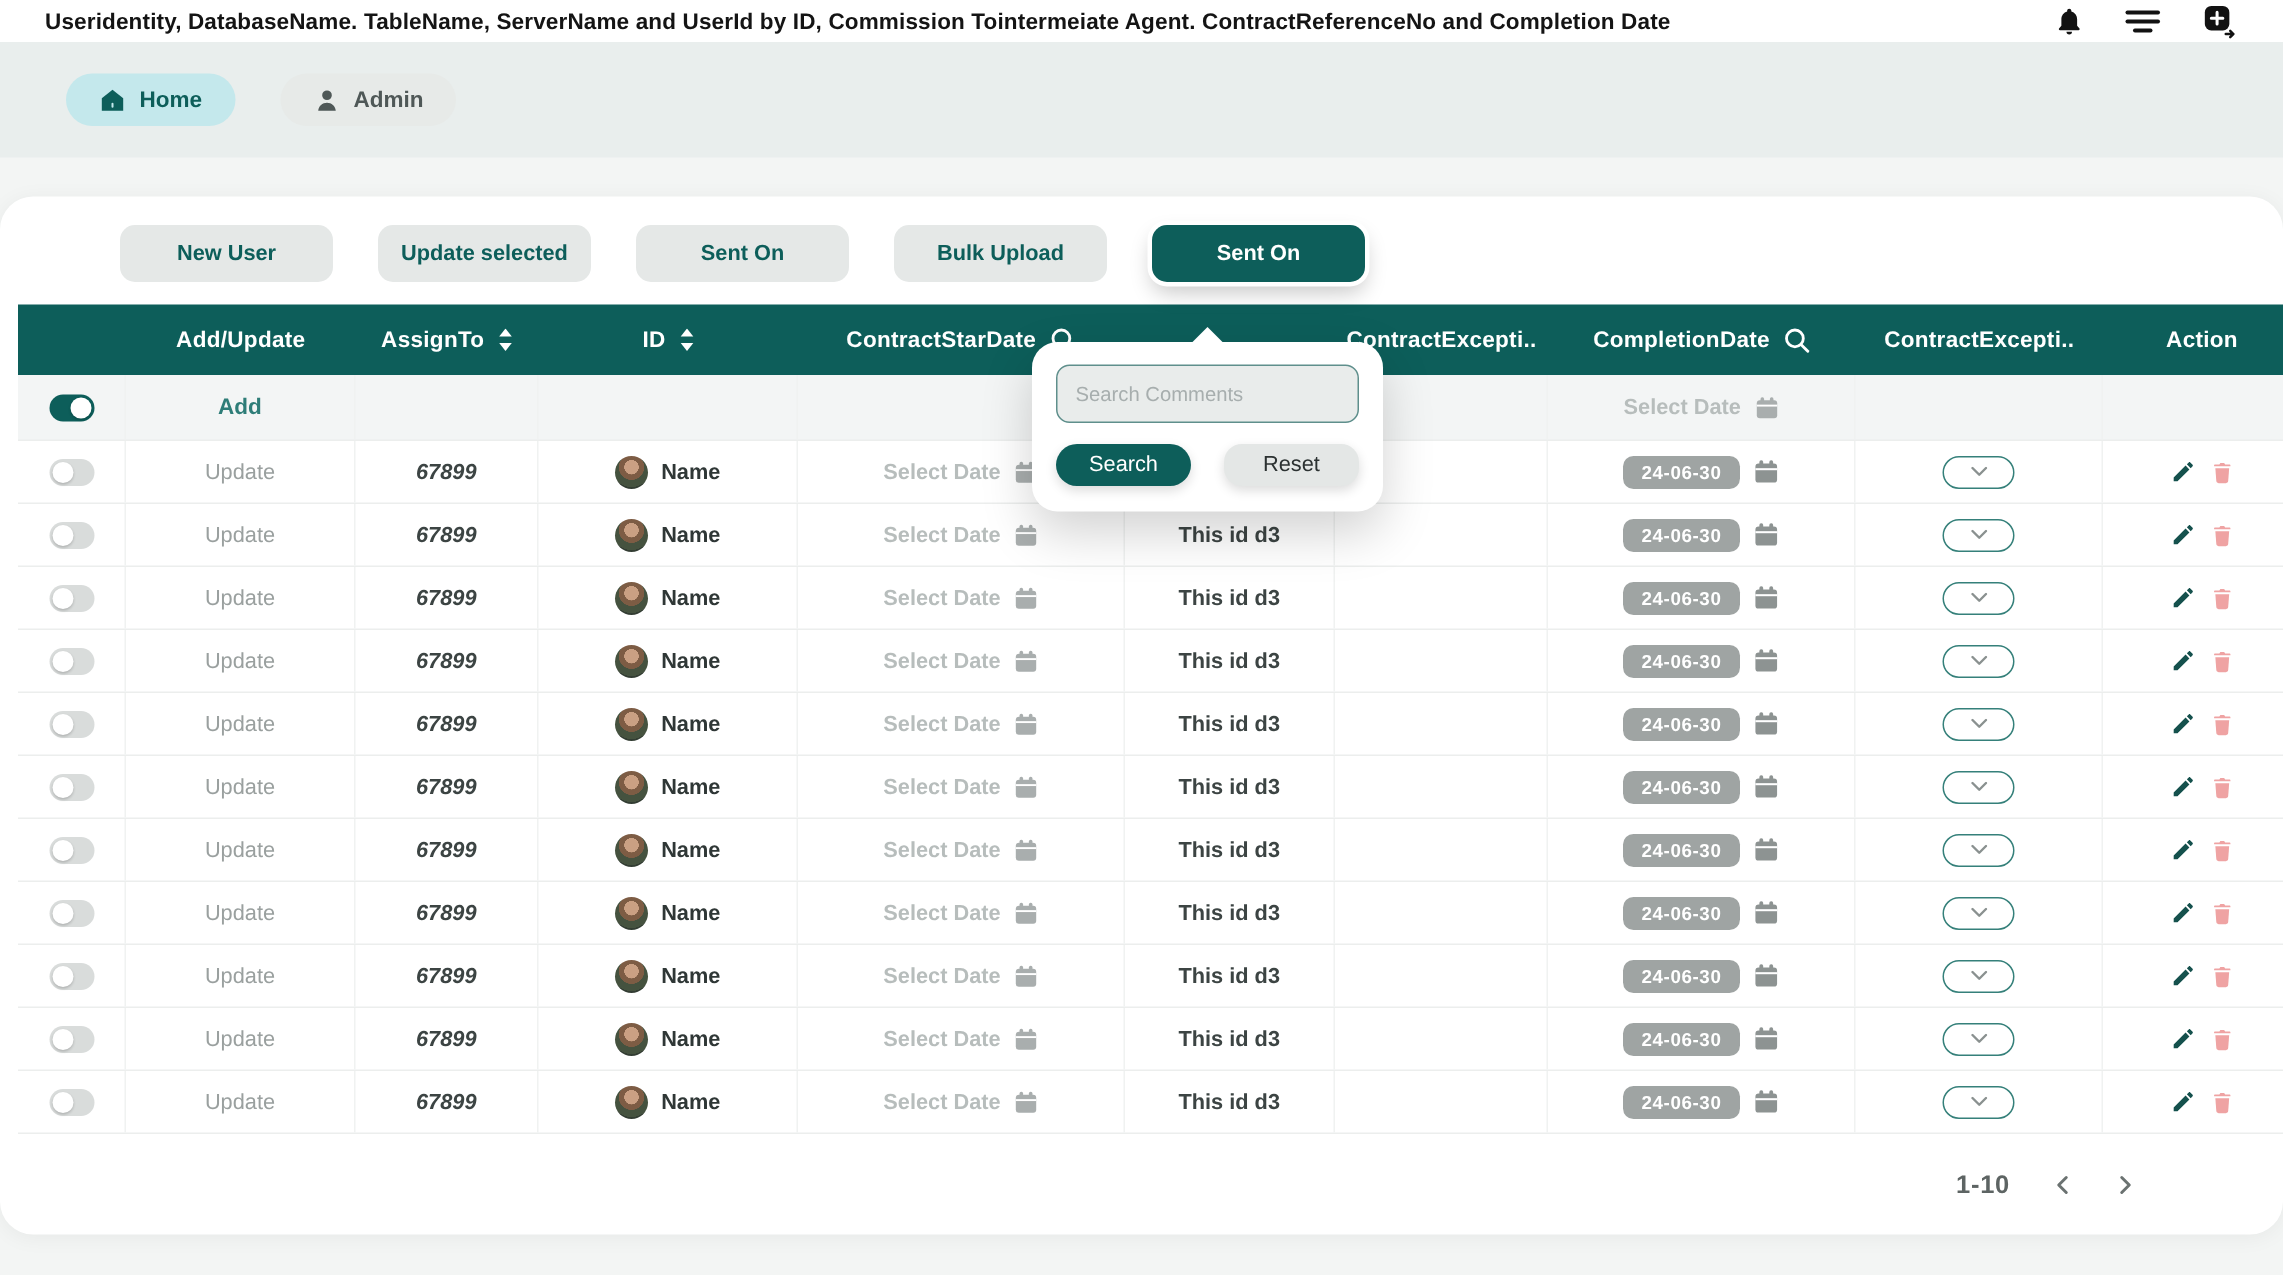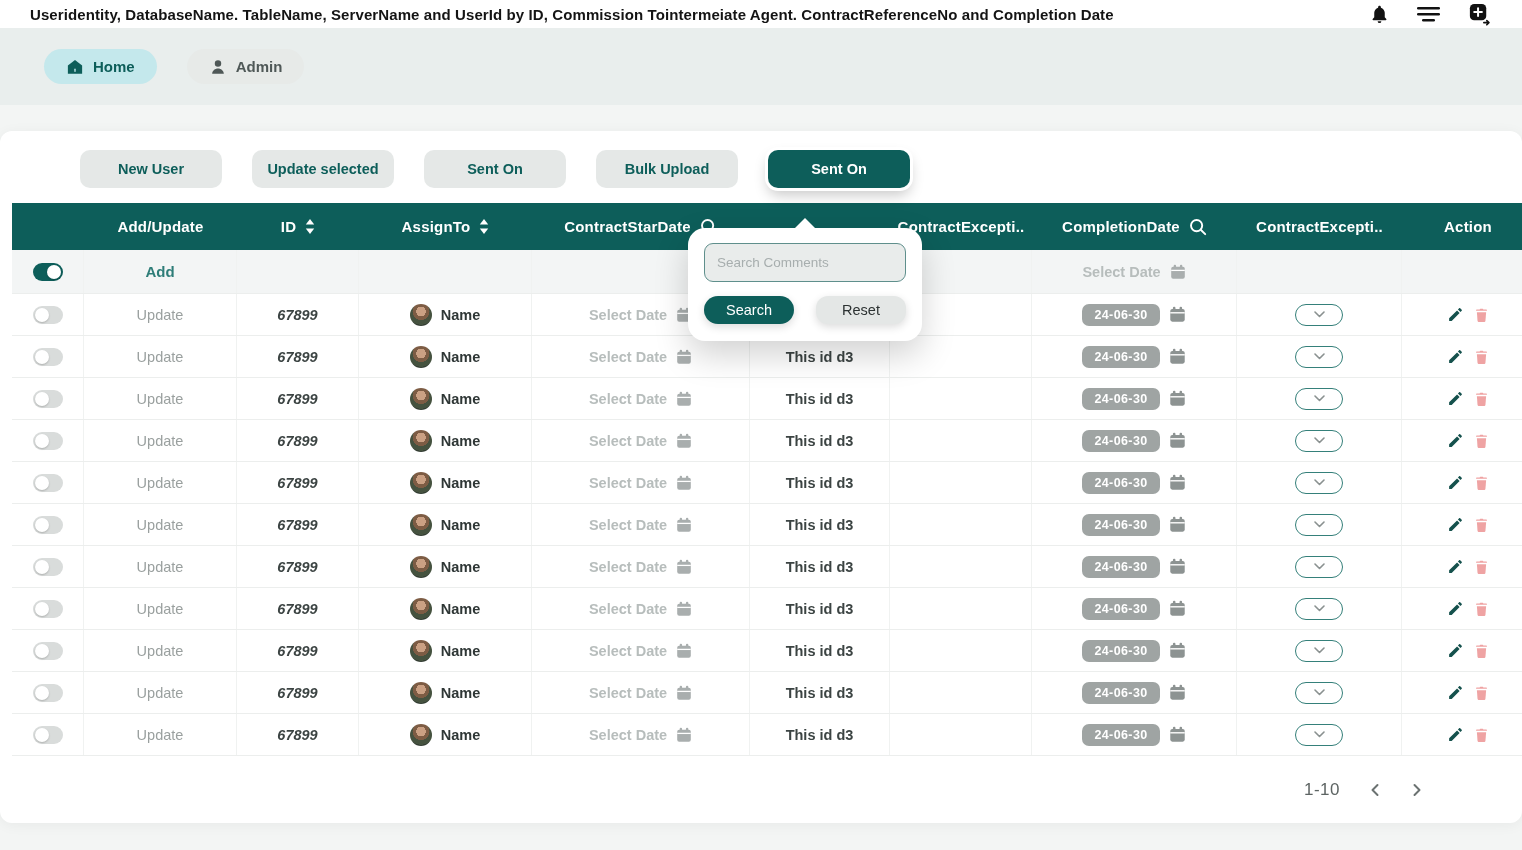--- a/index.html
+++ b/index.html
@@ -15,21 +15,21 @@
   .topbar { height:28px; background:#ffffff; display:flex; align-items:center; padding:0 30px; }
   .topbar-title { font-size:15px; font-weight:700; color:#141414; letter-spacing:.1px; white-space:nowrap; }
   .topbar-icons { margin-left:auto; display:flex; align-items:center; gap:26px; }
   .icon-btn { background:none; border:none; cursor:pointer; display:flex; align-items:center; justify-content:center; padding:0; }
   
   .crumb-band { height:77px; background:#e9eeed; display:flex; align-items:center; padding:0 44px; gap:30px; }
   .pill { height:35px; border-radius:18px; display:flex; align-items:center; gap:9px; padding:0 22px; border:none; cursor:pointer; font-size:15px; font-weight:700; }
   .pill.home { background:#c4e8ec; color:#0d5e5a; }
   .pill.admin { background:#e7eae8; color:#4f5857; }
   
-  .card { position:relative; margin-top:26px; height:692px; background:#ffffff; border-radius:12px; box-shadow:0 2px 14px rgba(0,0,0,.05); }
+  .card { position:relative; margin-top:26px; height:692px; background:#ffffff; border-radius:22px; box-shadow:0 2px 14px rgba(0,0,0,.05); }
   
   .toolbar { display:flex; padding:19px 0 15px 80px; gap:30px; }
   .tool-btn { width:142px; height:38px; border:none; border-radius:10px; background:#e5e8e7; color:#0d5e5a; font-family:"Liberation Sans",sans-serif; font-size:14.5px; font-weight:700; cursor:pointer; }
   .tool-btn.active { background:#0d5e5a; color:#ffffff; box-shadow:0 0 0 3px #ffffff, 0 7px 14px rgba(0,0,0,.22); }
   
   .grid-row { display:grid; grid-template-columns:72px 153px 122px 173px 218px 140px 142px 205px 165px 132px; align-items:stretch;margin-left:12px; }
   .thead { background:#0d5e5a; height:47px; }
   .th { display:flex; align-items:center; justify-content:center; gap:9px; color:#ffffff; font-size:15px; font-weight:700; letter-spacing:.2px; }
   .tr { height:42px; border-bottom:1px solid #eceeed; background:#ffffff; }
   .tr.add-row { height:44px; background:#f3f5f5; }
@@ -41,21 +41,21 @@
   .lbl-name { color:#2f3736; font-weight:700; }
   .lbl-date { color:#b7bdbc; font-weight:600; }
   .lbl-comment { color:#3c4443; font-weight:700; }
   .avatar { width:22px; height:22px; border-radius:50%; flex:0 0 22px;
     background: radial-gradient(circle at 50% 34%, #caa083 0 26%, #7d5c44 27% 46%, #45523f 47% 72%, #333d33 73% 100%); }
   .badge { background:#9fa4a3; color:#ffffff; font-size:12.5px; font-weight:700; letter-spacing:.4px; border-radius:7px; padding:4px 12px; }
   .select-pill { width:48px; height:22px; background:#ffffff; border:1.5px solid #35807a; border-radius:12px; display:flex; align-items:center; justify-content:center; cursor:pointer; }
   .date-btn, .action-btn { background:none; border:none; cursor:pointer; display:flex; align-items:center; padding:0; }
   
   .pagination { display:flex; align-items:center; justify-content:flex-end; gap:28px; padding:24px 98px 0 0; }
-  .page-range { font-size:17px; font-weight:400; color:#5d6463; letter-spacing:.5px; }
+  .page-range { font-size:17px; font-weight:700; color:#5d6463; letter-spacing:.5px; }
   .page-btn { background:none; border:none; cursor:pointer; display:flex; padding:0; }
   
   .popup { position:absolute; left:688px; top:228px; width:234px; background:#ffffff; border-radius:17px; box-shadow:0 14px 34px rgba(0,0,0,.18); padding:15px 16px 17px; z-index:20; }
   .popup::before { content:""; position:absolute; top:-10px; left:106px; border-left:11px solid transparent; border-right:11px solid transparent; border-bottom:11px solid #ffffff; }
   .popup-input { width:100%; height:39px; background:#e9eceb; border:1px solid #5f8f8c; border-radius:9px; padding:0 12px; font-family:"Liberation Sans",sans-serif; font-size:13.5px; color:#3c4443; outline:none; }
   .popup-input::placeholder { color:#a7aeae; }
   .popup-actions { display:flex; gap:22px; margin-top:14px; }
   .popup-btn { height:28px; flex:1; border:none; font-family:"Liberation Sans",sans-serif; font-size:14.5px; font-weight:400; cursor:pointer; box-shadow:0 3px 8px rgba(0,0,0,.14); }
   .popup-btn.search { background:#0d5e5a; color:#ffffff; border-radius:17px; }
   .popup-btn.reset { background:#e4e7e6; color:#2c3232; border-radius:12px; }
@@ -125,30 +125,30 @@
     <button class="tool-btn">Bulk Upload</button>
     <button class="tool-btn active">Sent On</button>
   </div>
 
   <div class="grid-row thead">
     <div class="th"></div>
     <div class="th">
         <span>Add/Update</span>
       </div>
     <div class="th">
-      <span>ID</span>
+      <span>AssignTo</span>
       <span class="icon-btn">
           <svg width="10" height="15" viewBox="0 0 10 15">
             <path d="M5 0l4.2 5.4H.8z" fill="#fff"></path>
             <path d="M5 15 .8 9.6h8.4z" fill="#fff"></path>
           </svg>
         </span>
     </div>
     <div class="th">
-      <span>AssignTo</span>
+      <span>ID</span>
       <span class="icon-btn">
           <svg width="10" height="15" viewBox="0 0 10 15">
             <path d="M5 0l4.2 5.4H.8z" fill="#fff"></path>
             <path d="M5 15 .8 9.6h8.4z" fill="#fff"></path>
           </svg>
         </span>
     </div>
     <div class="th">
       <span>ContractStarDate</span>
       <span class="icon-btn">

